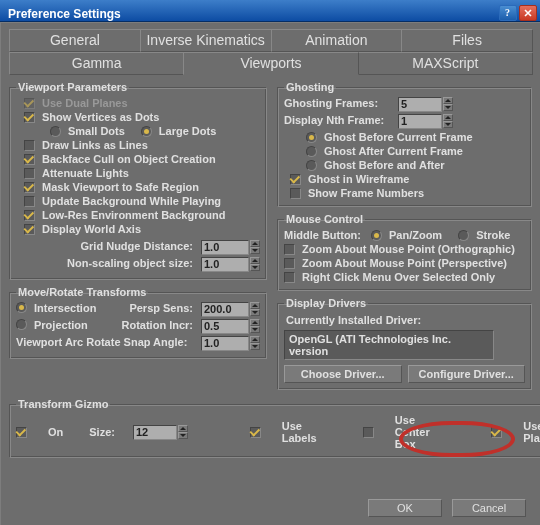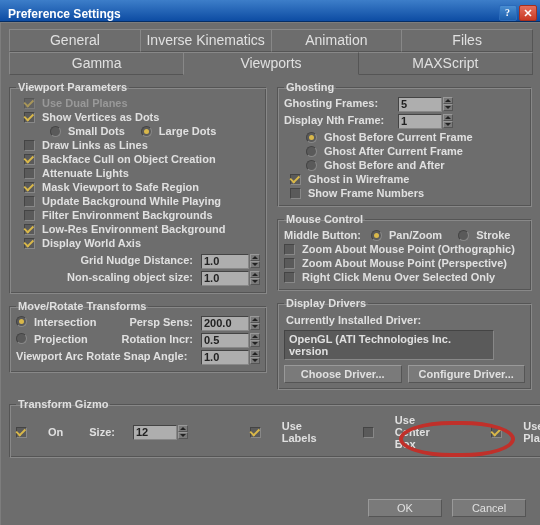--- a/index.html
+++ b/index.html
@@ -292,24 +292,20 @@
           <span class="check"></span>
           <span class="lbl">Attenuate Lights</span>
         </div>
         <div class="cb-row" style="margin-left:8px">
           <span class="check checked"></span>
           <span class="lbl">Mask Viewport to Safe Region</span>
         </div>
         <div class="cb-row" style="margin-left:8px">
           <span class="check"></span>
           <span class="lbl">Update Background While Playing</span>
-        </div>
-        <div class="cb-row" style="margin-left:8px">
-          <span class="check"></span>
-          <span class="lbl">Filter Environment Backgrounds</span>
         </div>
         <div class="cb-row" style="margin-left:8px">
           <span class="check checked"></span>
           <span class="lbl">Low-Res Environment Background</span>
         </div>
         <div class="cb-row" style="margin-left:8px">
           <span class="check checked"></span>
           <span class="lbl">Display World Axis</span>
         </div>
 

